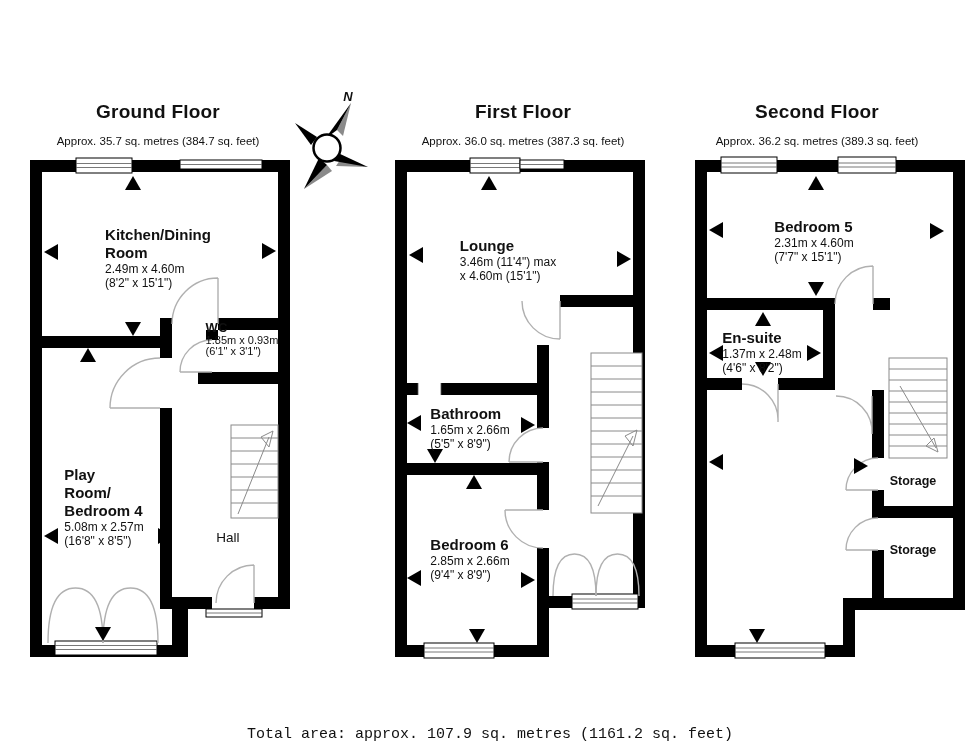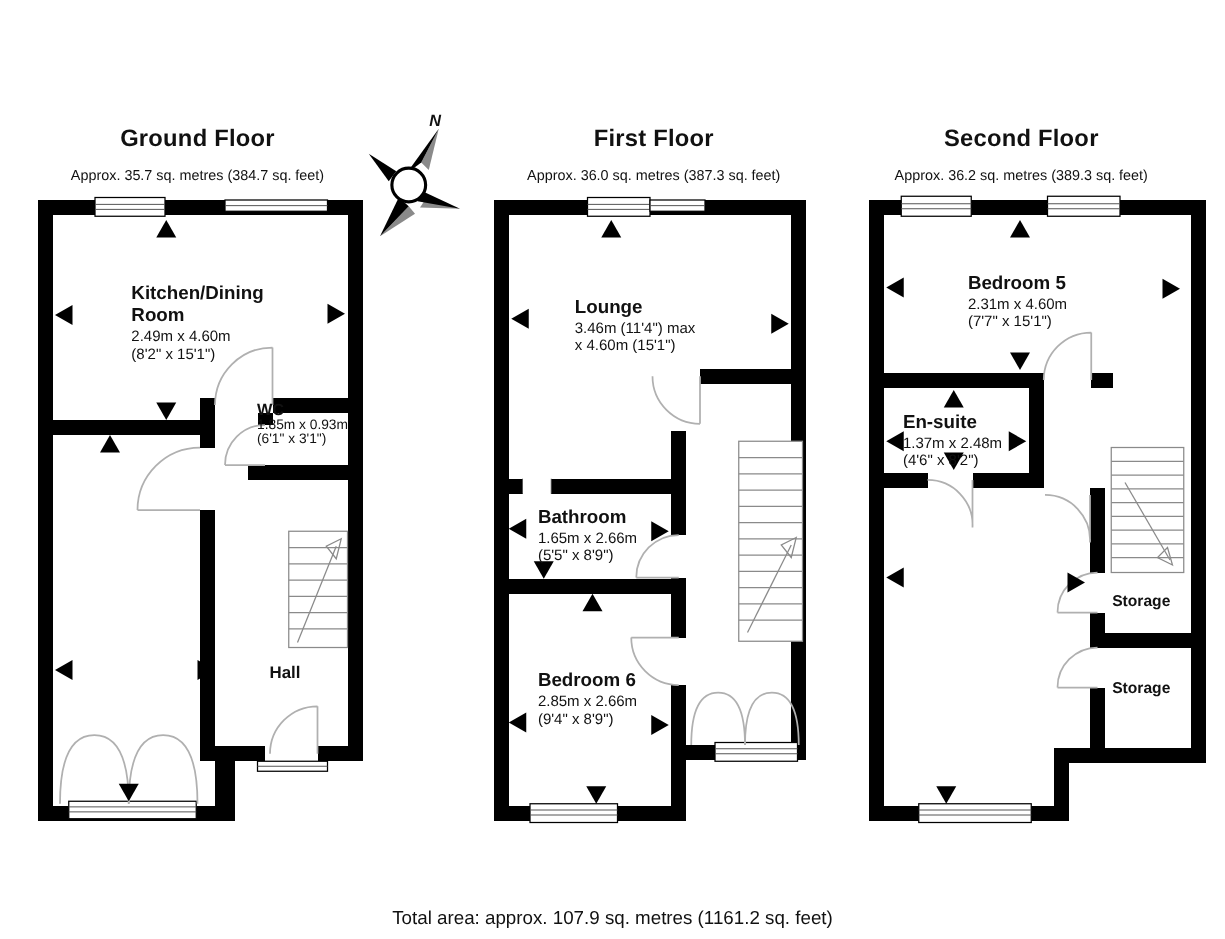--- a/index.html
+++ b/index.html
@@ -7,23 +7,23 @@
           font-family:"Liberation Sans", sans-serif;color:#111;overflow:hidden;}
   .plan-svg{position:absolute;left:0;top:0;}
   .flabel{position:absolute;transform:translateX(-50%);text-align:center;white-space:nowrap;}
   .title{font-size:19px;font-weight:bold;letter-spacing:.2px;}
   .sub{font-size:11.5px;margin-top:11px;}
   .room{position:absolute;transform:translateX(-50%);text-align:left;white-space:nowrap;}
   .room .rname{font-size:15px;font-weight:bold;line-height:18px;}
   .room .rdim{font-size:12px;line-height:14px;}
   .room.small .rname{font-size:13px;line-height:14px;}
   .room.small .rdim{font-size:11px;line-height:10.5px;}
-  .hall-lbl{font-size:13.5px;font-weight:bold;}
+  .hall-lbl{font-size:13.5px;font-weight:normal;}
   .storage-lbl{font-size:12.5px;font-weight:bold;}
-  .footer{font-size:15px;}
+  .footer{font-size:15px;font-family:Liberation Mono, monospace;}
   .north{font-size:13px;font-weight:bold;font-style:italic;}
   
   .wall{fill:#000;}
   .win{fill:#fff;stroke:#000;stroke-width:1;}
   .winline{stroke:#555;stroke-width:.8;fill:none;}
   .door{stroke:#b0b0b0;stroke-width:1.4;fill:none;}
   .stair{stroke:#8a8a8a;stroke-width:1;fill:none;}
   .stairbox{fill:#fff;stroke:#8a8a8a;stroke-width:1;}
   .dimarrow{fill:#000;}
 </style>
@@ -219,20 +219,27 @@
     <div class="rname">Kitchen/Dining</div>
     <div class="rname">Room</div>
     <div class="rdim">2.49m x 4.60m</div>
     <div class="rdim">(8'2" x 15'1")</div>
   </div>
   <div class="room small" style="left:242px;top:321px">
     <div class="rname">WC</div>
     <div class="rdim">1.85m x 0.93m</div>
     <div class="rdim">(6'1" x 3'1")</div>
   </div>
+  <div class="room" style="left:104px;top:466px">
+    <div class="rname">Play</div>
+    <div class="rname">Room/</div>
+    <div class="rname">Bedroom 4</div>
+    <div class="rdim">5.08m x 2.57m</div>
+    <div class="rdim">(16'8" x 8'5")</div>
+  </div>
   <div class="flabel hall-lbl" style="left:228px;top:530px">Hall</div>
 
   <div class="room" style="left:508px;top:237px">
     <div class="rname">Lounge</div>
     <div class="rdim">3.46m (11'4") max</div>
     <div class="rdim">x 4.60m (15'1")</div>
   </div>
   <div class="room" style="left:470px;top:405px">
     <div class="rname">Bathroom</div>
     <div class="rdim">1.65m x 2.66m</div>

